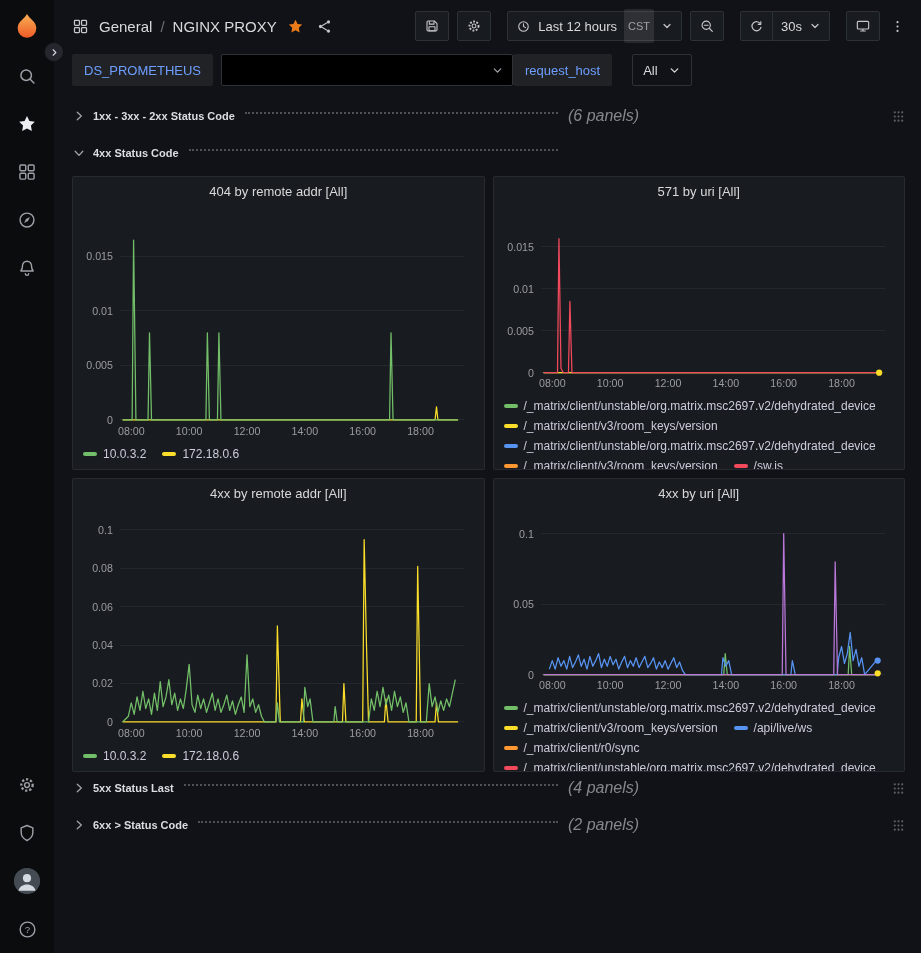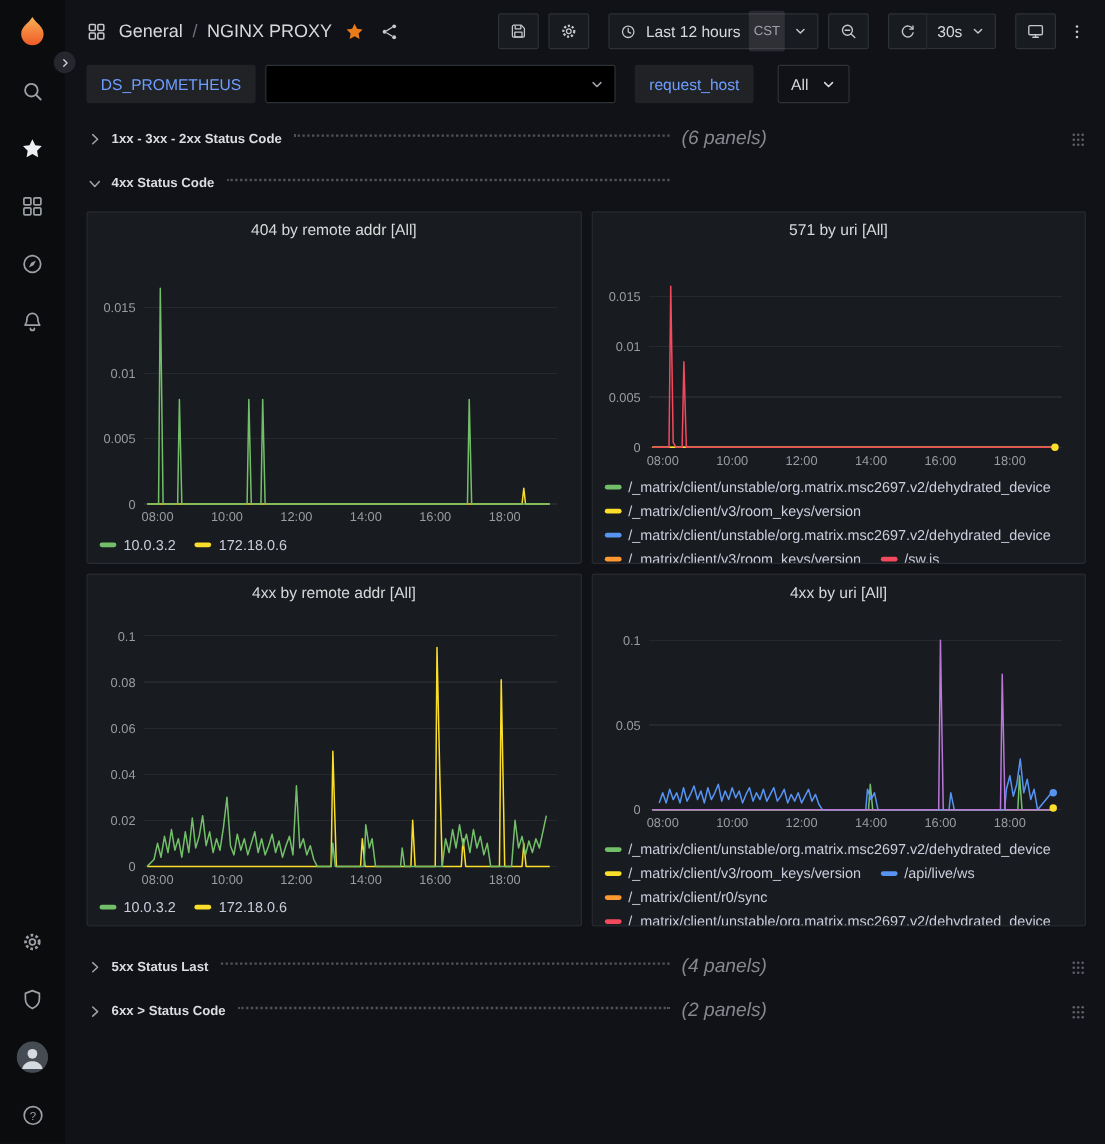--- a/index.html
+++ b/index.html
@@ -39,32 +39,32 @@
   .gap-l{margin-left:8px}
 
   
   .submenu{flex:none;display:flex;align-items:center;padding:2px 16px 10px 18px}
   .chip{height:32px;display:flex;align-items:center;padding:0 12px;background:#202226;border-radius:2px;
         color:#6e9fff;font-size:13px;font-weight:500;cursor:pointer;white-space:nowrap}
   .select{height:32px;display:flex;align-items:center;border:1px solid #2c3235;border-radius:2px;
           background:#111217;cursor:pointer;color:#9da0a6}
   .select.black{width:292px;background:#000;justify-content:flex-end;padding-right:8px;margin-left:8px}
   .select.small{padding:0 10px;gap:10px;color:#d8d9da;margin-left:20px}
-  .pair-gap{margin-left:16px}
+  .pair-gap{}
 
   
   .dash{flex:1;padding:6px 16px 0 18px;overflow:hidden}
   .row-header{display:flex;align-items:center;height:28px;margin-bottom:9px;cursor:pointer;color:#9fa2a8}
   .row-left{display:flex;align-items:center;width:482px;min-width:0}
   .row-title{color:#dcdde2;font-weight:700;font-size:11px;margin-left:7px;white-space:nowrap}
   .row-dots{flex:1;border-bottom:2px dotted #4e5156;margin:0 10px;transform:translateY(-3px)}
   .row-count{font-style:italic;font-size:16px;color:#85878d;white-space:nowrap}
   .row-handle{margin-left:auto;color:#5d6066;cursor:grab;display:inline-flex}
 
-  .grid{display:grid;grid-template-columns:1fr 1fr;gap:8px;margin-bottom:20px}
+  .grid{display:grid;grid-template-columns:1fr 1fr;gap:8px;margin-bottom:2px}
   .panel{background:#181b1f;border:1px solid rgba(204,204,220,0.09);border-radius:2px;height:294px;
          overflow:hidden;display:flex;flex-direction:column}
   .panel-title{height:28px;flex:none;display:flex;align-items:center;justify-content:center;
          font-size:13px;font-weight:500;color:#d8d9da;cursor:pointer}
   .chart{flex:none;padding:0 6px}
   .legend{display:flex;flex-wrap:wrap;column-gap:16px;row-gap:2px;padding:2px 10px 8px;
           font-size:12px;line-height:18px;color:#ccccdc}
   .legend-item{display:inline-flex;align-items:center;gap:6px;white-space:nowrap;cursor:pointer}
   .swatch{width:14px;height:4px;border-radius:2px;display:inline-block;flex:none}
 </style>

